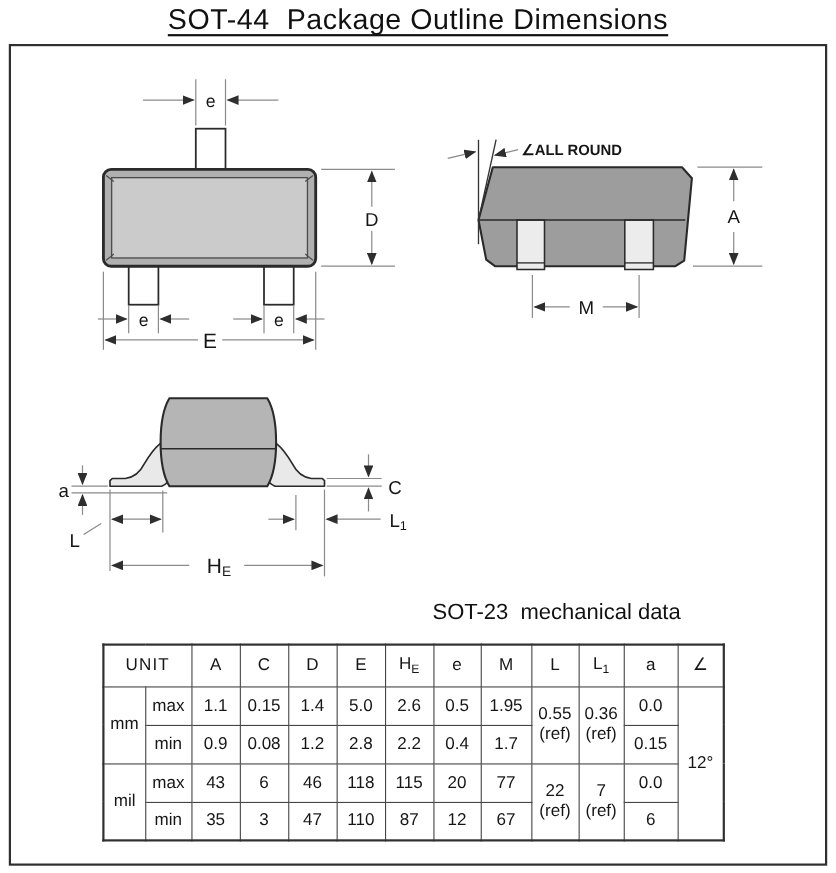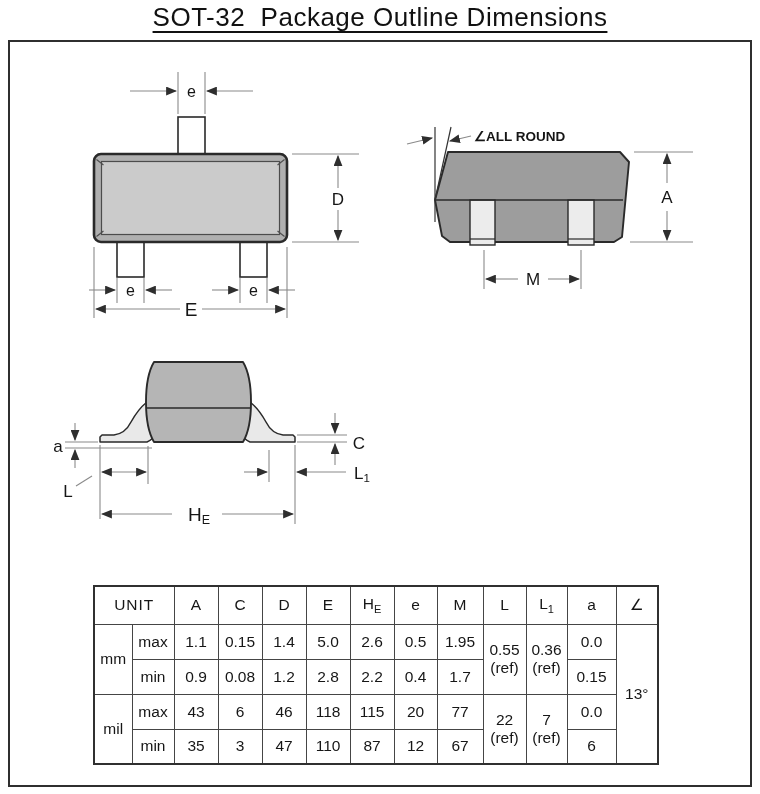--- a/index.html
+++ b/index.html
@@ -29,21 +29,21 @@
   .two-line span { display:block; }
   sub.hdr-sub { font-size:11px; }
 
   text { font-family:"Liberation Sans", sans-serif; fill:#161616; }
 </style>
 </head>
 <body>
 
 <div class="page">
 
-  <div class="page-title">SOT-32  Package Outline Dimensions</div>
+  <div class="page-title">SOT-44  Package Outline Dimensions</div>
 
   <div class="outline-box">
 
     <svg class="drawing-svg" viewBox="0 0 744 747" xmlns="http://www.w3.org/2000/svg">
       <defs>
         <marker id="ah" viewBox="0 0 10 8" refX="9" refY="4" markerWidth="11" markerHeight="9" orient="auto-start-reverse" markerUnits="userSpaceOnUse">
           <path d="M0,0 L10,4 L0,8 Z" fill="#2e2e2e"></path>
         </marker>
       </defs>
 
@@ -199,20 +199,21 @@
         <g stroke="#8a8a8a" stroke-width="1.1">
           <line x1="92" y1="472" x2="162" y2="472" marker-start="url(#ah)"></line>
           <line x1="212" y1="472" x2="283" y2="472" marker-end="url(#ah)"></line>
         </g>
         <text x="178" y="479" font-size="19" text-anchor="start">
           <tspan>H</tspan><tspan dy="3" font-size="12.5">E</tspan>
         </text>
       </g>
     </svg>
 
+    <div class="mech-title">SOT-23  mechanical data</div>
 
     <table class="mech">
       <colgroup>
         <col style="width:38px">
           <col style="width:42px">
         <col style="width:44px">
           <col style="width:44px">
           <col style="width:44px">
           <col style="width:44px">
           <col style="width:44px">
@@ -250,21 +251,21 @@
         <td>1.95</td>
         <td rowspan="2" class="two-line">
               <span>0.55</span>
               <span>(ref)</span>
             </td>
         <td rowspan="2" class="two-line">
               <span>0.36</span>
               <span>(ref)</span>
             </td>
         <td>0.0</td>
-        <td rowspan="4">13°</td>
+        <td rowspan="4">12°</td>
       </tr>
       <tr style="height:35px;">
         <td>min</td>
         <td>0.9</td>
         <td>0.08</td>
         <td>1.2</td>
         <td>2.8</td>
         <td>2.2</td>
         <td>0.4</td>
         <td>1.7</td>

